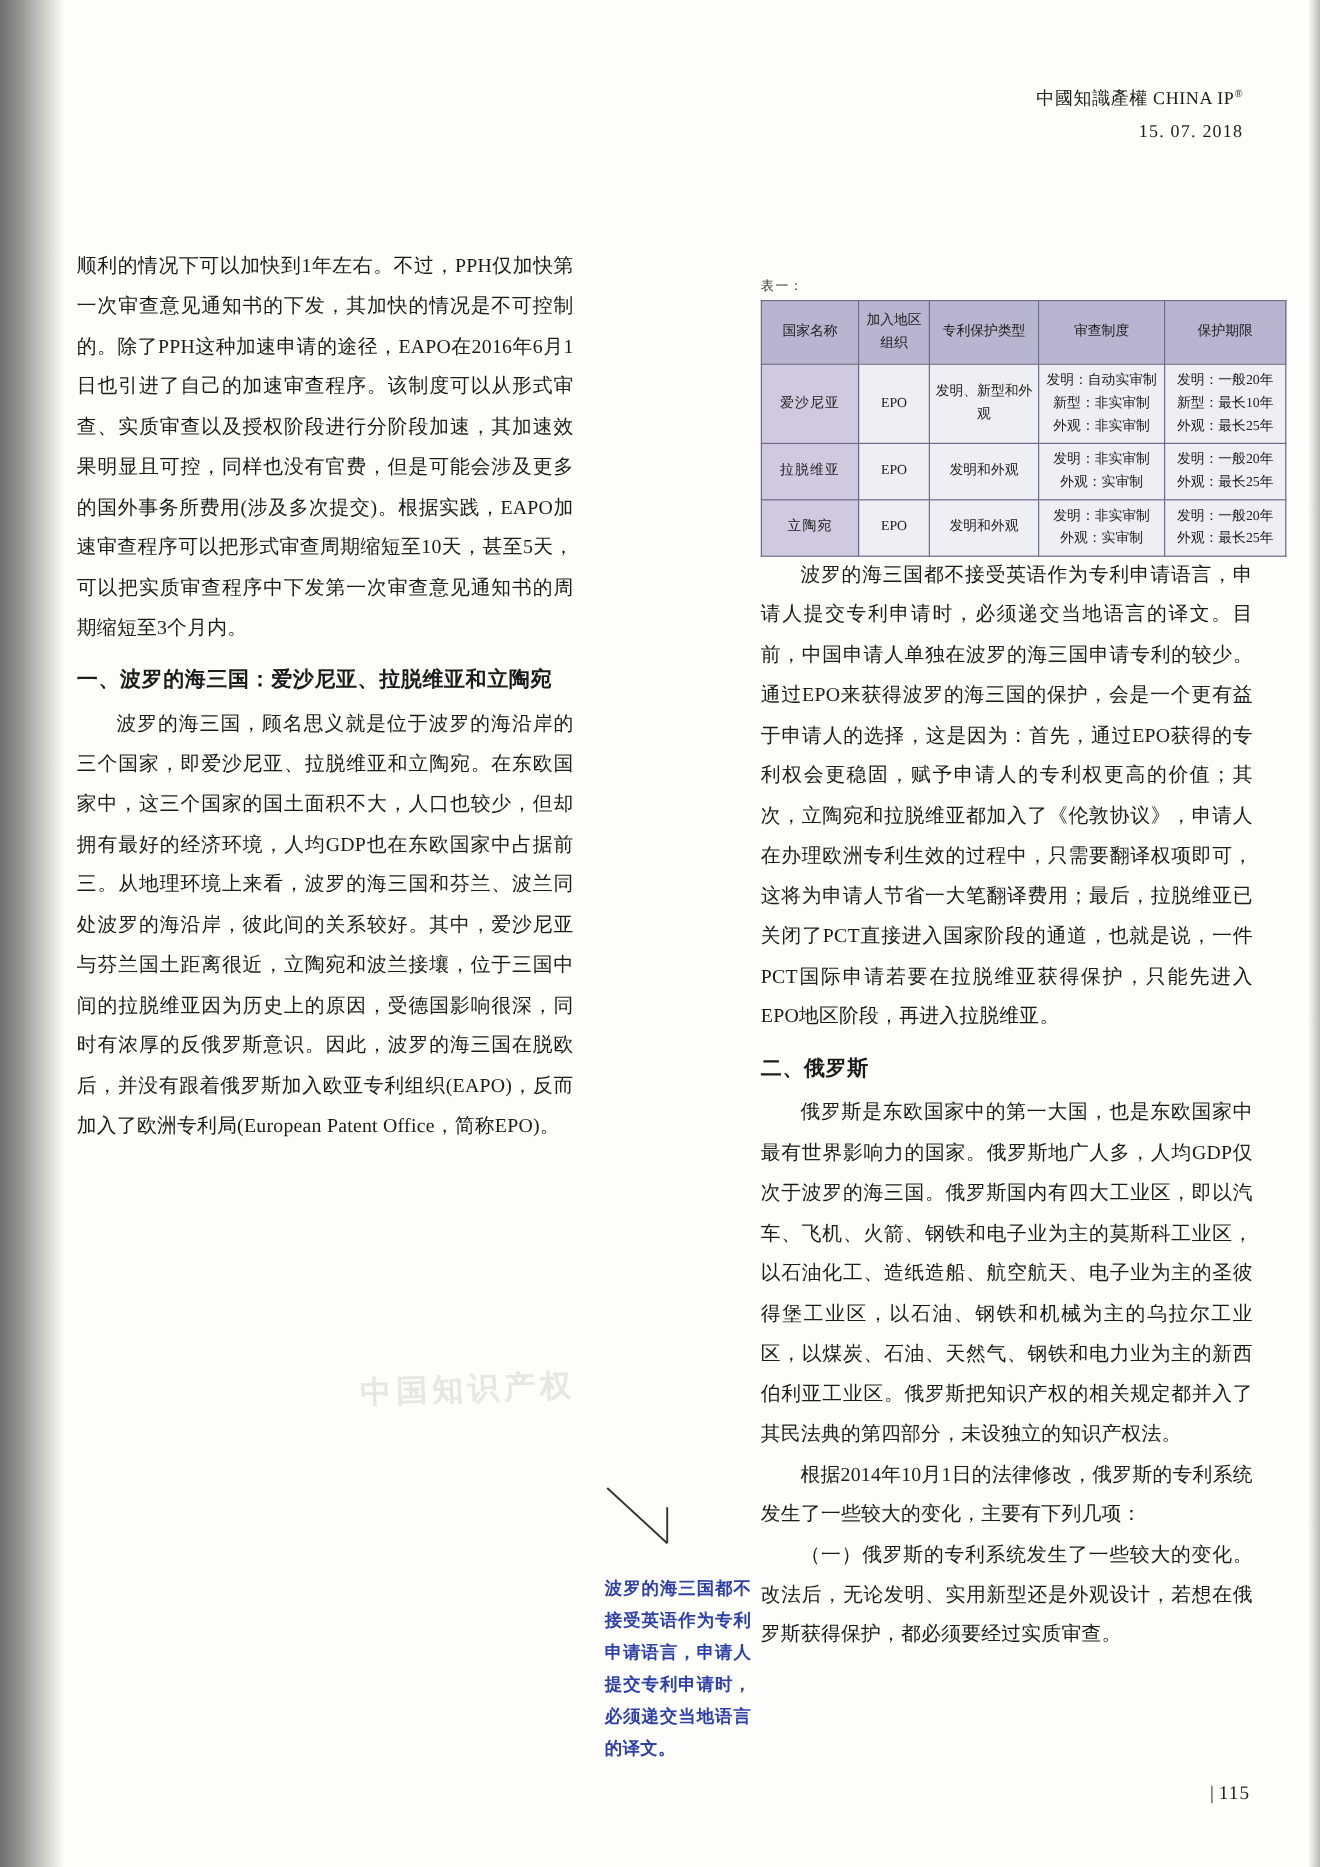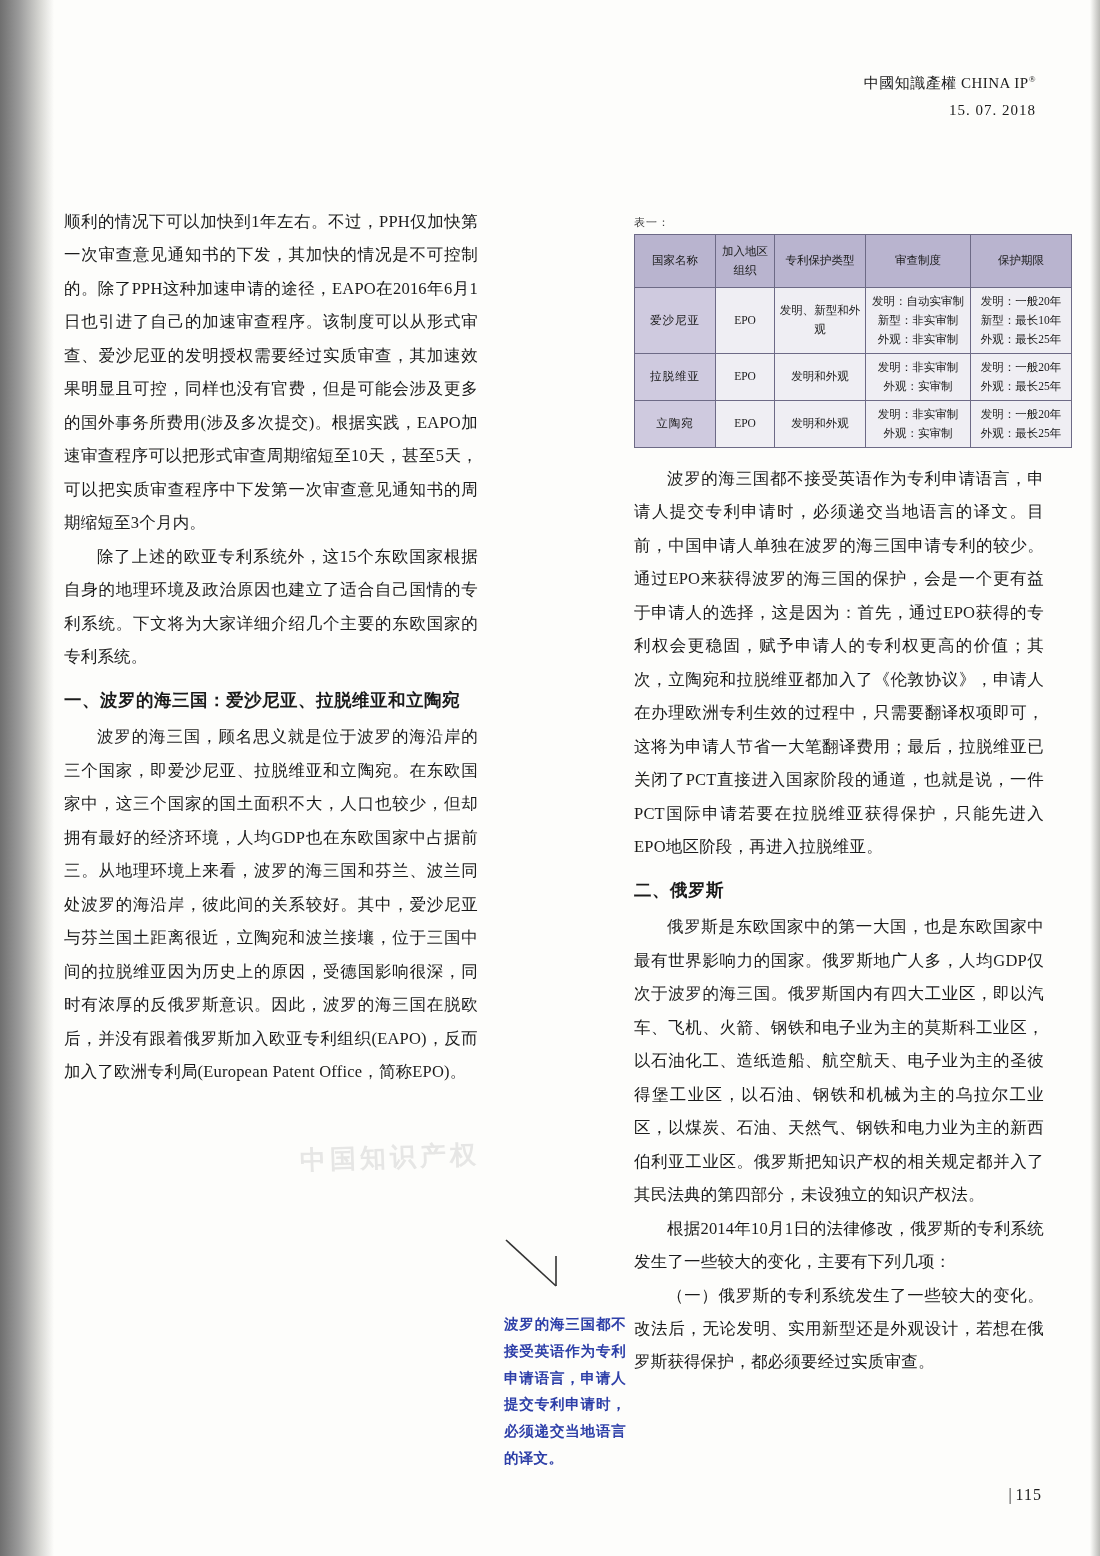--- a/index.html
+++ b/index.html
@@ -67,21 +67,21 @@
   h2.section {
     font-size: 17.5px;
     font-weight: bold;
     margin: 10px 0 4px 0;
     line-height: 1.85;
     letter-spacing: 0.5px;
   }
   .table-wrap {
     position: absolute;
     left: 634px;
-    top: 215px;
+    top: 231px;
     width: 412px;
   }
   .table-caption {
     font-size: 11px;
     color: #3a3a3a;
     margin-bottom: 4px;
     letter-spacing: 1px;
   }
   table.patent {
     border-collapse: collapse;
@@ -167,22 +167,21 @@
   <div class="header">
     <div class="brand">
       <span>中國知識產權 CHINA IP</span><span class="sup">®</span>
     </div>
     <div class="date">15. 07. 2018</div>
   </div>
 
   <div class="watermark">中国知识产权</div>
 
   <div class="col col-left">
-    <p style="text-indent:0;">顺利的情况下可以加快到1年左右。不过，PPH仅加快第一次审查意见通知书的下发，其加快的情况是不可控制的。除了PPH这种加速申请的途径，EAPO在2016年6月1日也引进了自己的加速审查程序。该制度可以从形式审查、爱沙尼亚的发明授权需要经过实质审查，其加速效果明显且可控，同样也没有官费，但是可能会涉及更多的国外事务所费用(涉及多次提交)。根据实践，EAPO加速审查程序可以把形式审查周期缩短至10天，甚至5天，可以把实质审查程序中下发第一次审查意见通知书的周期缩短至3个月内。</p>
-    <p>除了上述的欧亚专利系统外，这15个东欧国家根据自身的地理环境及政治原因也建立了适合自己国情的专利系统。下文将为大家详细介绍几个主要的东欧国家的专利系统。</p>
+    <p style="text-indent:0;">顺利的情况下可以加快到1年左右。不过，PPH仅加快第一次审查意见通知书的下发，其加快的情况是不可控制的。除了PPH这种加速申请的途径，EAPO在2016年6月1日也引进了自己的加速审查程序。该制度可以从形式审查、实质审查以及授权阶段进行分阶段加速，其加速效果明显且可控，同样也没有官费，但是可能会涉及更多的国外事务所费用(涉及多次提交)。根据实践，EAPO加速审查程序可以把形式审查周期缩短至10天，甚至5天，可以把实质审查程序中下发第一次审查意见通知书的周期缩短至3个月内。</p>
     <h2 class="section">一、波罗的海三国：爱沙尼亚、拉脱维亚和立陶宛</h2>
     <p>波罗的海三国，顾名思义就是位于波罗的海沿岸的三个国家，即爱沙尼亚、拉脱维亚和立陶宛。在东欧国家中，这三个国家的国土面积不大，人口也较少，但却拥有最好的经济环境，人均GDP也在东欧国家中占据前三。从地理环境上来看，波罗的海三国和芬兰、波兰同处波罗的海沿岸，彼此间的关系较好。其中，爱沙尼亚与芬兰国土距离很近，立陶宛和波兰接壤，位于三国中间的拉脱维亚因为历史上的原因，受德国影响很深，同时有浓厚的反俄罗斯意识。因此，波罗的海三国在脱欧后，并没有跟着俄罗斯加入欧亚专利组织(EAPO)，反而加入了欧洲专利局(European Patent Office，简称EPO)。</p>
   </div>
 
   <svg class="pullquote-mark" viewBox="0 0 56 50">
     <path d="M2,2 L52,48" stroke="#333" stroke-width="1.6" fill="none"></path>
     <path d="M52,48 L52,18" stroke="#333" stroke-width="1.6" fill="none"></path>
   </svg>
   <div class="pullquote">波罗的海三国都不接受英语作为专利申请语言，申请人提交专利申请时，必须递交当地语言的译文。</div>
 

